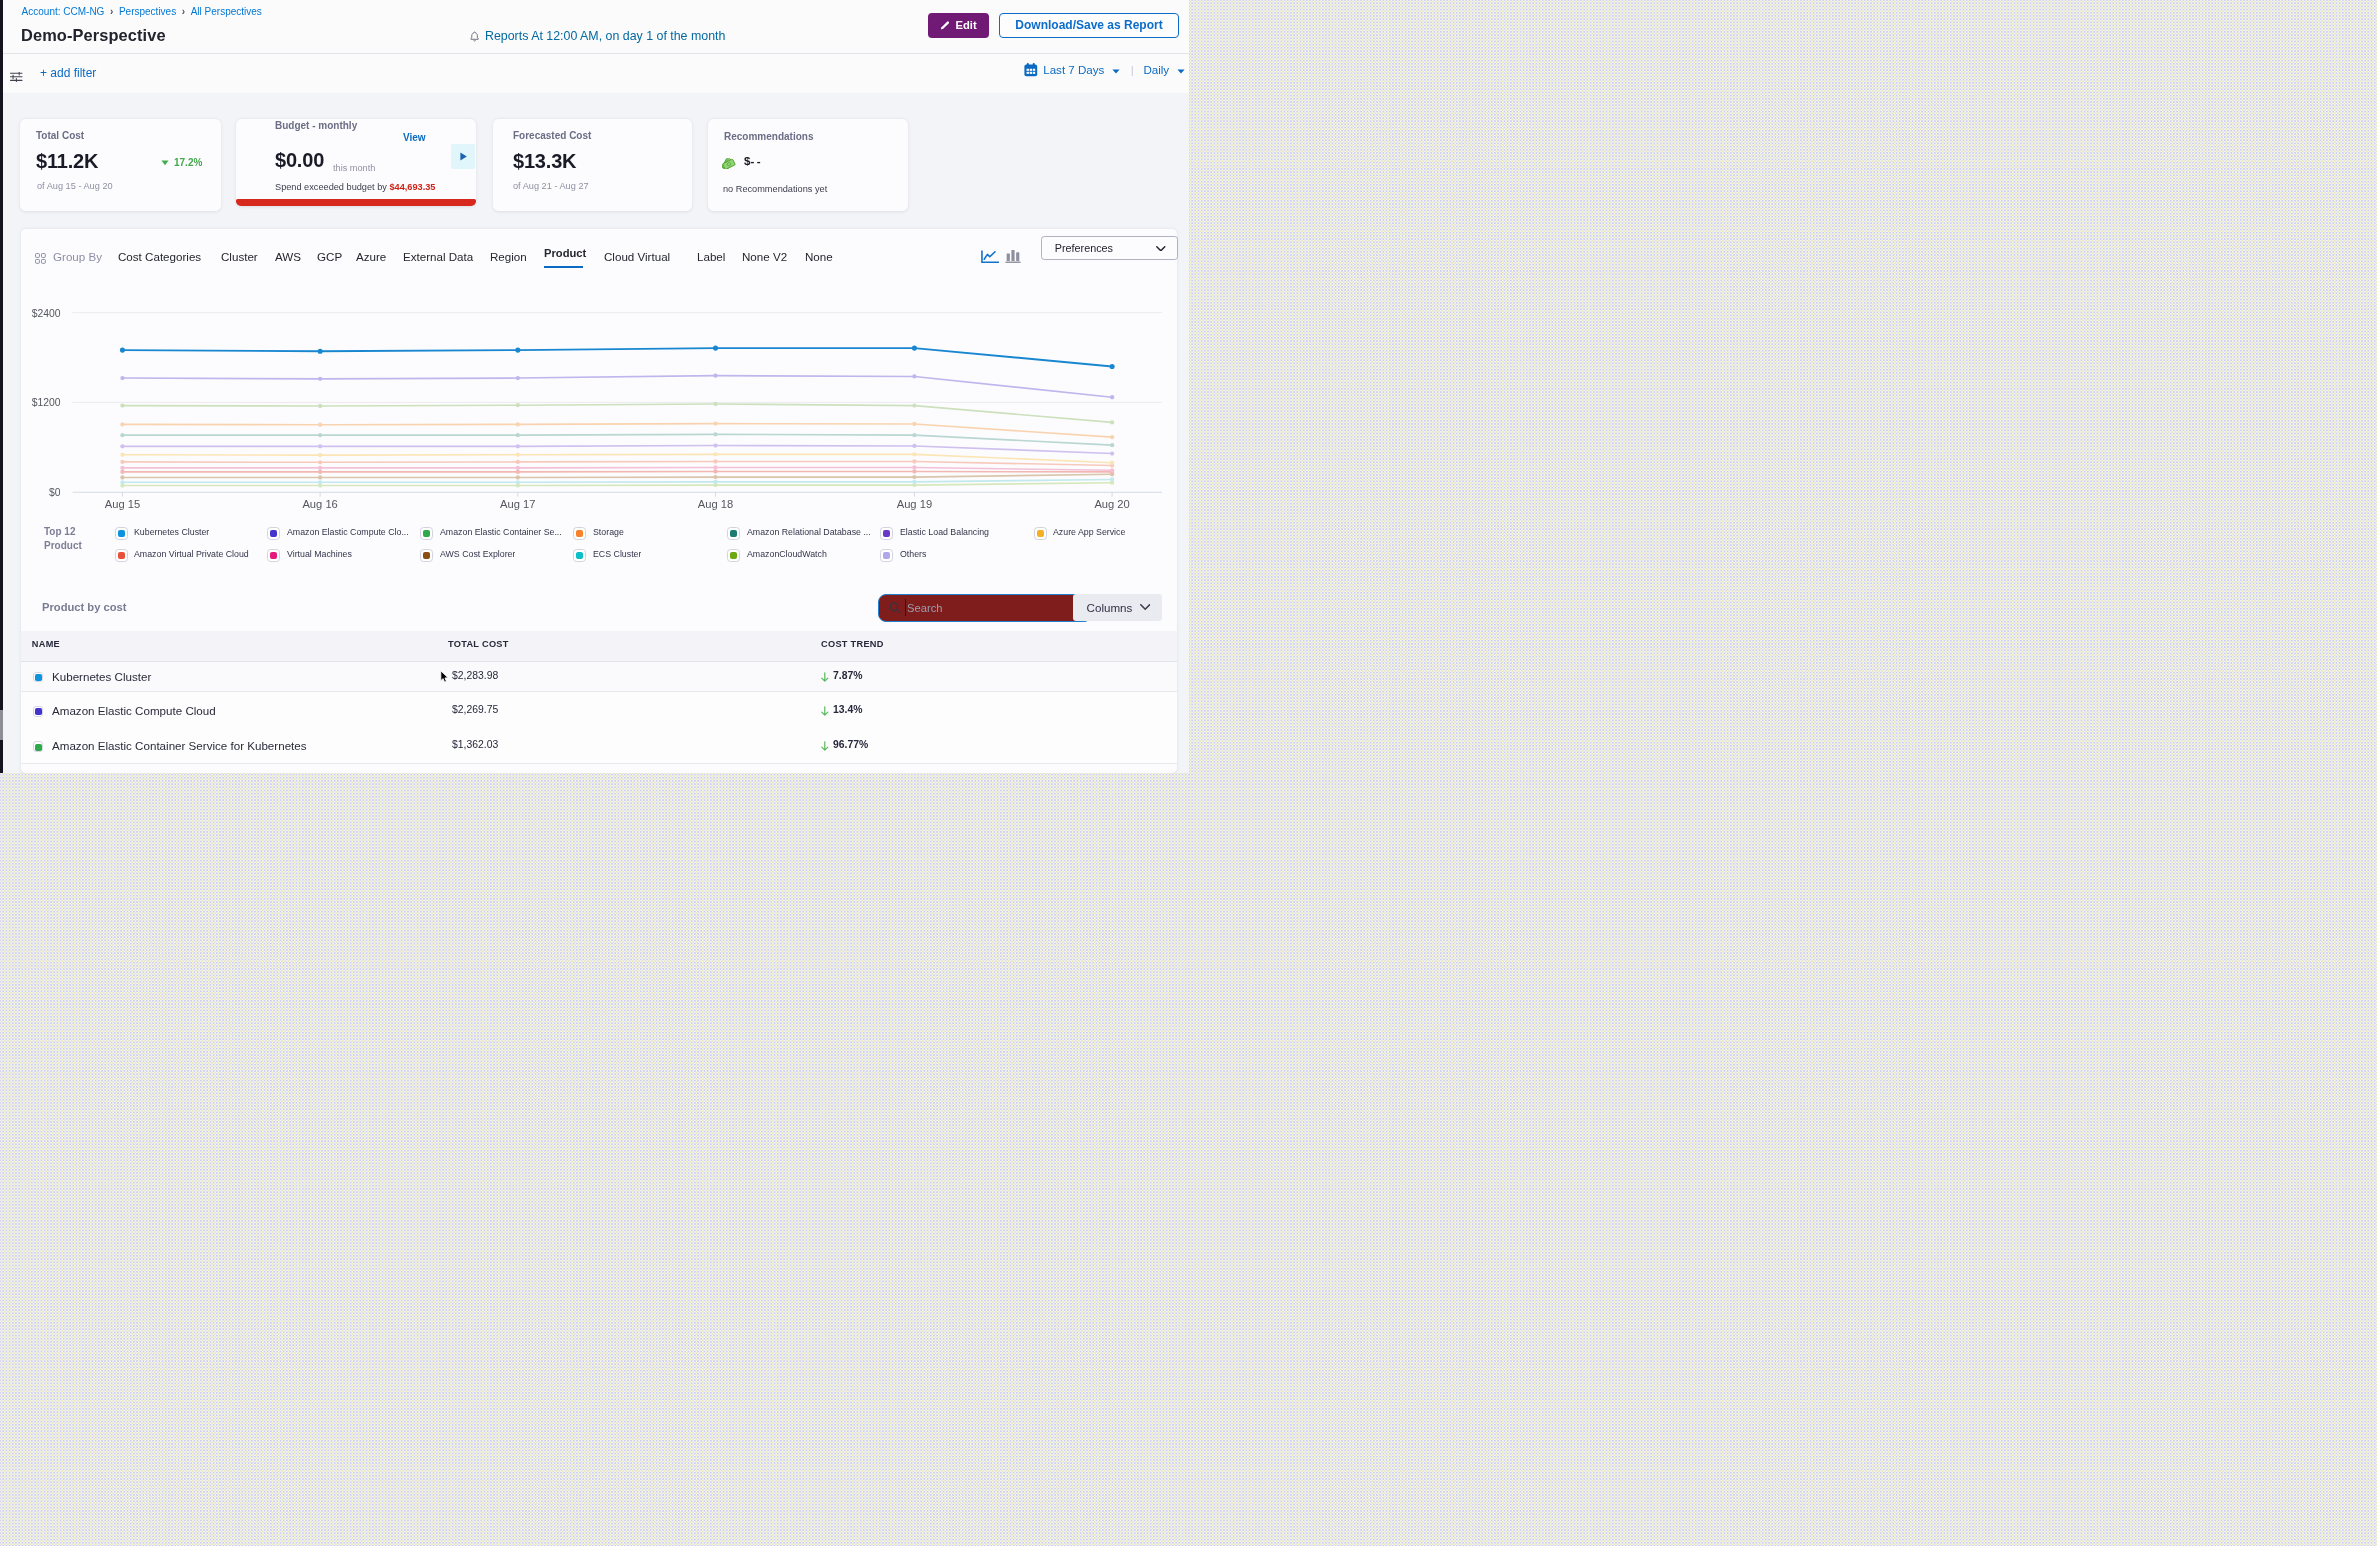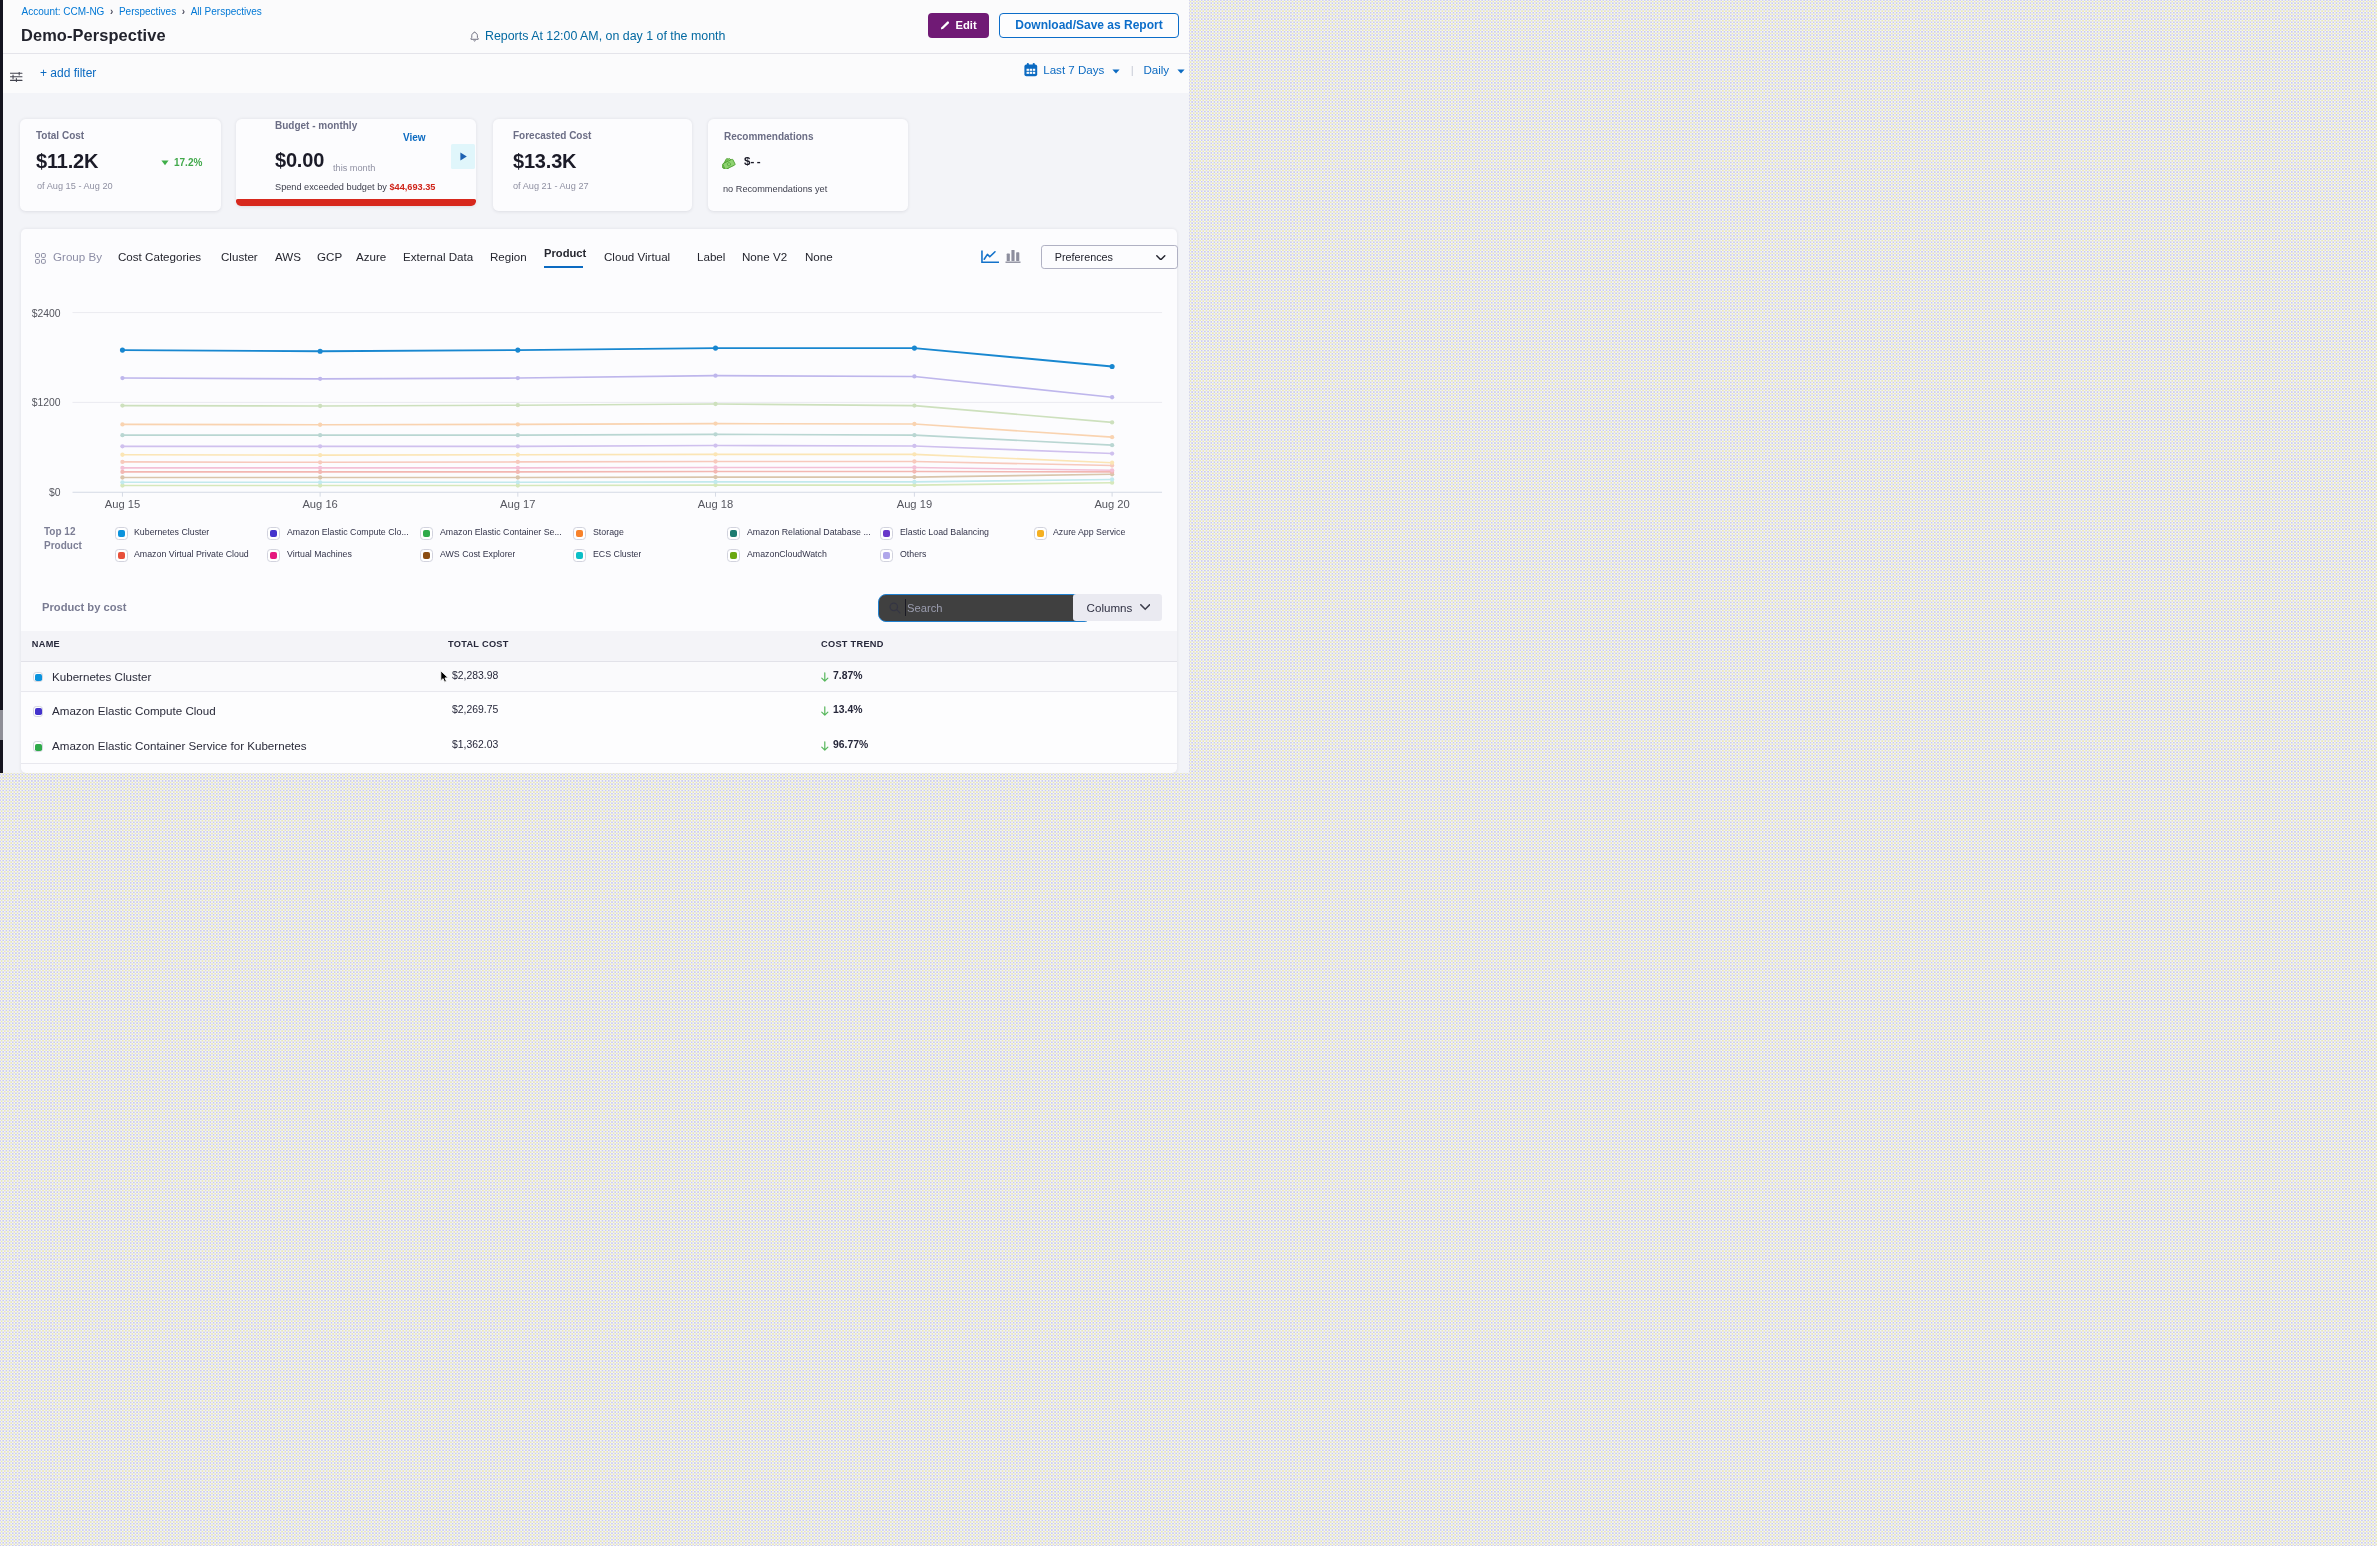--- a/index.html
+++ b/index.html
@@ -34,28 +34,28 @@
 #card2 { left:236px; top:119px; width:240px; height:87px; }
 #card3 { left:493px; top:119px; width:199px; height:92px; }
 #card4 { left:708px; top:119px; width:200px; height:92px; }
 .cardlabel { position:absolute; font-size:10px; font-weight:bold; color:#6b6d85; }
 .bigval { position:absolute; font-size:20px; font-weight:bold; color:#1b1b28; letter-spacing:-0.2px; }
 .subtext { position:absolute; font-size:9.2px; color:#8f90a2; }
 #bigcard { position:absolute; left:21px; top:229px; width:1156px; height:544px; background:#fcfcfe; border-radius:4.8px; box-shadow:0 0.8px 3.2px rgba(40,41,61,0.10); }
 .tab { position:absolute; top:250px; font-size:11.6px; color:#25262f; font-weight:500; z-index:2; }
 .gray { color:#8d8ea6; }
 #produnder { position:absolute; left:544px; top:266px; width:39px; height:1.6px; background:#0b6ac1; z-index:2; }
-#prefs { position:absolute; left:1041px; top:245px; width:137px; height:23.6px; border:0.8px solid #b0b1c3; border-radius:3.2px; font-size:10.8px; color:#22232e; line-height:22.4px; padding-left:12.8px; z-index:2; }
+#prefs { position:absolute; left:1041px; top:236px; width:137px; height:23.6px; border:0.8px solid #b0b1c3; border-radius:3.2px; font-size:10.8px; color:#22232e; line-height:22.4px; padding-left:12.8px; z-index:2; }
 #chartsvg { position:absolute; left:21px; top:304px; z-index:1; }
 .lgbox { position:absolute; width:12.8px; height:12.8px; border:0.8px solid #d2d3de; border-radius:3.6px; background:#fff; z-index:2; }
 .lgbox i { position:absolute; left:1.8px; top:1.8px; width:7.7px; height:7.7px; border-radius:2px; display:block; }
 .lglabel { position:absolute; font-size:8.8px; color:#33344a; z-index:2; white-space:nowrap; overflow:hidden; max-width:128px; }
 #top12 { position:absolute; left:44px; top:525px; width:72px; font-size:10px; font-weight:bold; color:#7c7e95; line-height:13.6px; z-index:2; }
 #tabletitle { position:absolute; left:42px; top:601px; font-size:11.2px; font-weight:bold; color:#797b92; z-index:2; }
-#searchbox { position:absolute; left:878px; top:594px; width:214px; height:28px; border:1.1px solid #2080cf; border-radius:8px; background:#404040; z-index:2; }
+#searchbox { position:absolute; left:878px; top:594px; width:214px; height:28px; border:1.1px solid #2080cf; border-radius:8px; background:#7f1d1d; z-index:2; }
 #colsbtn { position:absolute; left:1073px; top:594px; width:89px; height:27px; background:#eaeaf1; border-radius:3.2px; font-size:11.6px; color:#2f3042; line-height:27px; padding-left:13.6px; z-index:2; }
 #thead { position:absolute; left:21px; top:631px; width:1156px; height:31px; background:#f4f4f8; border-bottom:0.8px solid #e2e2e9; z-index:2; }
 .th { position:absolute; top:8px; font-size:9.2px; font-weight:bold; color:#26273a; letter-spacing:0.3px; }
 .row { position:absolute; left:21px; width:1156px; background:#fdfdfe; border-bottom:0.8px solid #e8e8ee; z-index:2; }
 .rowsq { position:absolute; left:11.6px; width:10.8px; height:10.8px; border:0.8px solid #d4d5e0; border-radius:3.2px; background:#fff; }
 .rowsq i { position:absolute; left:1.5px; top:1.5px; width:7px; height:7px; border-radius:1.8px; display:block; }
 .rowname { position:absolute; left:31px; font-size:11.6px; color:#2a2b3a; }
 .rowcost { position:absolute; left:431px; font-size:10.4px; color:#26273a; }
 .rowtrend { position:absolute; left:812px; font-size:10.4px; font-weight:bold; color:#26273a; }
 .trarrow { position:absolute; left:799px; }

